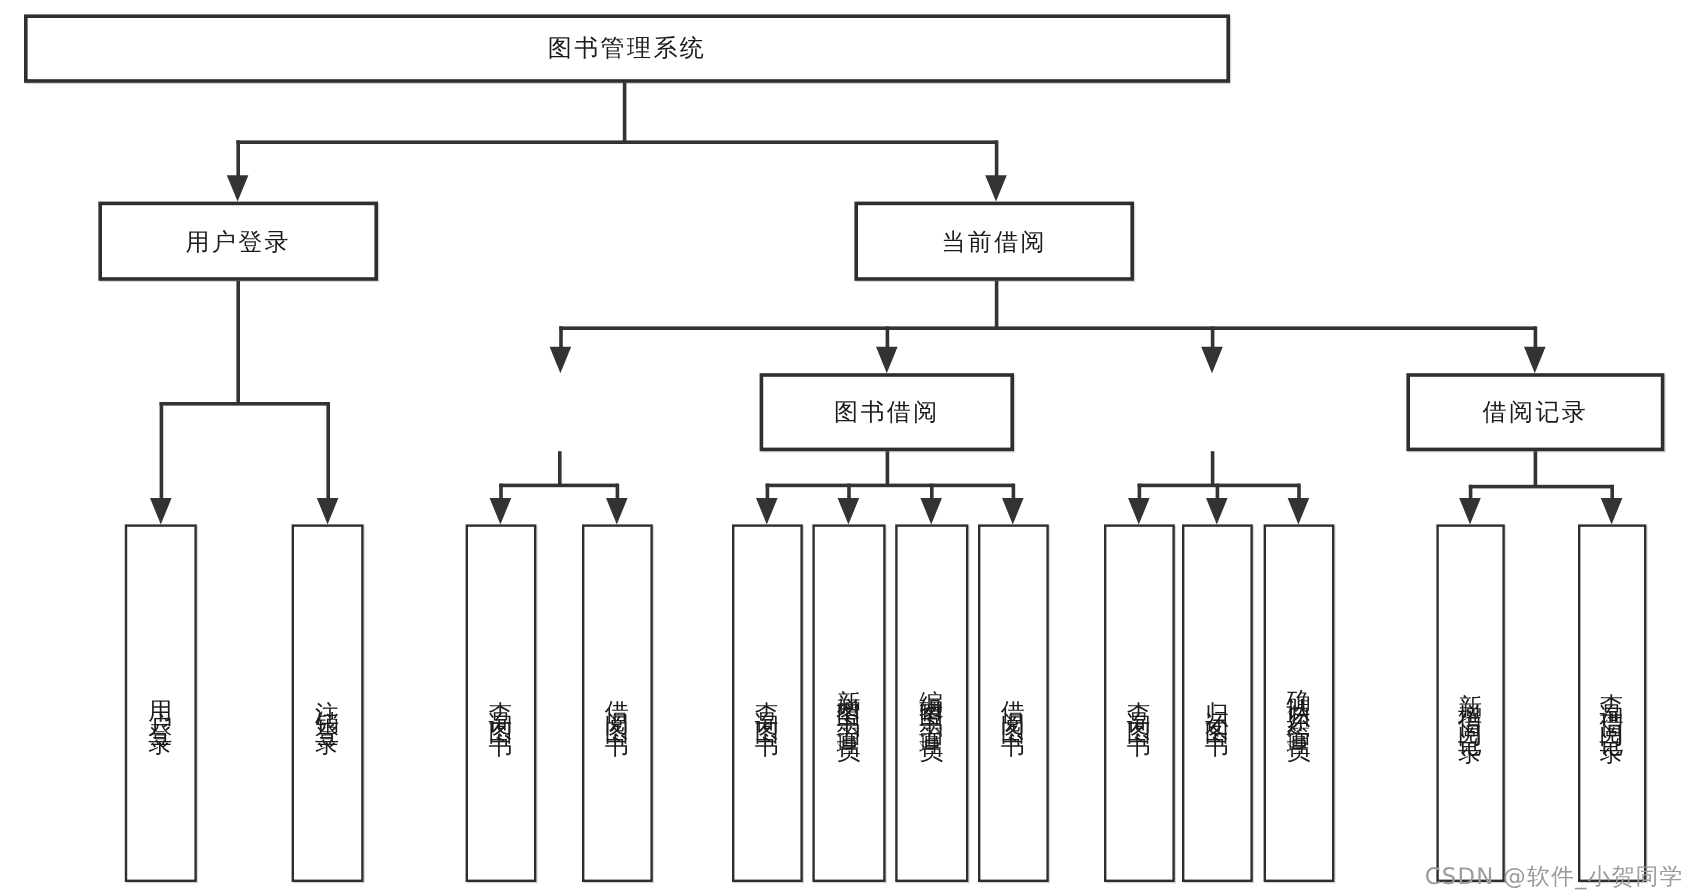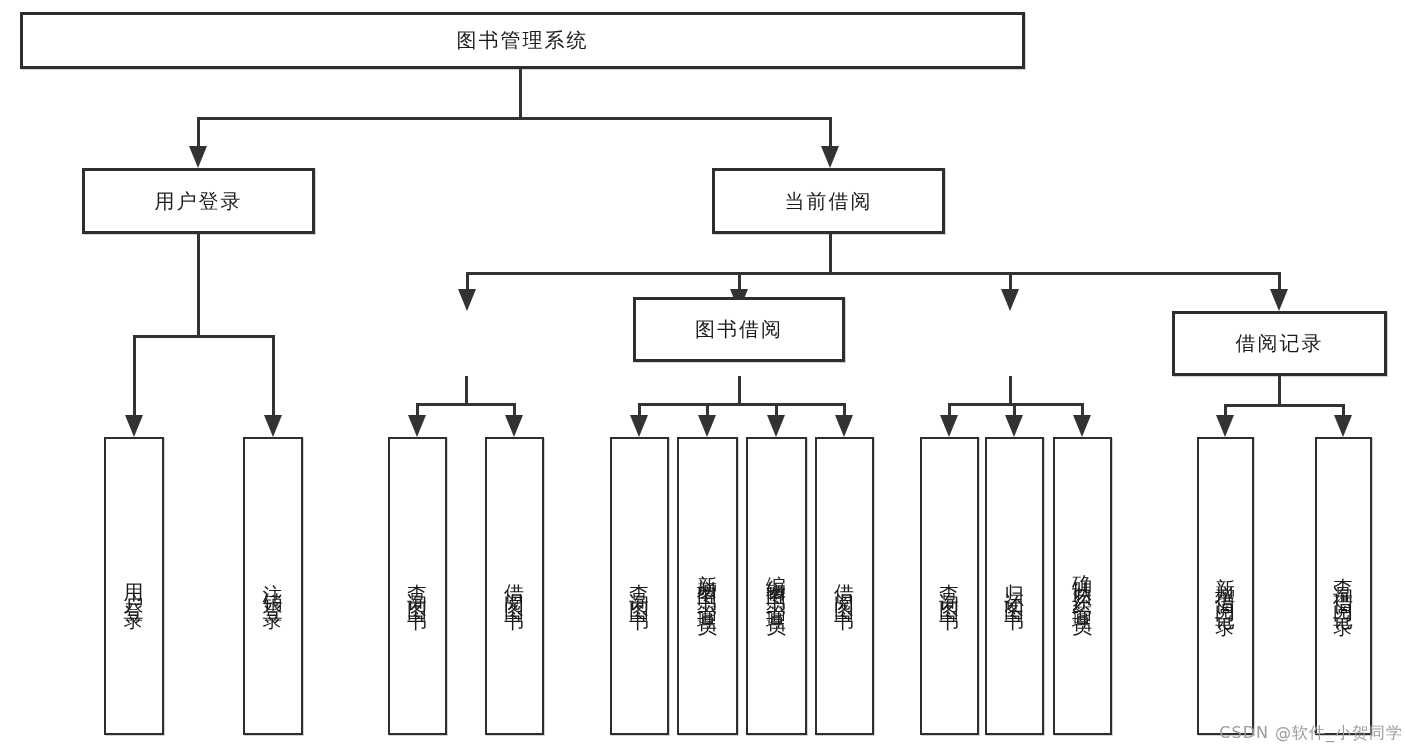--- a/index.html
+++ b/index.html
@@ -22,21 +22,21 @@
   
   .vline{position:absolute;width:2.5px;background:#333333;}
   .hline{position:absolute;height:2.5px;background:#333333;}
   .arrow{
     position:absolute;width:0;height:0;
     border-left:9px solid transparent;border-right:9px solid transparent;
     border-top:22px solid #333333;
   }
   
   #watermark{
-    position:absolute;right:2px;bottom:3px;font-size:16px;color:#9b9b9b;
+    position:absolute;right:2px;bottom:3px;font-size:19px;color:#9b9b9b;
     letter-spacing:1px;white-space:nowrap;
   }
 </style>
 </head>
 <body>
 
 <div id="canvas">
 
   <div class="node" style="left:20px;top:12px;width:1005px;height:57px">
     <span class="lbl">图书管理系统</span>
@@ -67,21 +67,21 @@
   <div class="hline" style="left:466px;top:272px;width:814px"></div>
   <div class="vline" style="left:466px;top:272px;height:20px"></div>
   <div class="arrow" style="left:458px;top:289px"></div>
   <div class="vline" style="left:738px;top:272px;height:20px"></div>
   <div class="arrow" style="left:730px;top:289px"></div>
   <div class="vline" style="left:1009px;top:272px;height:20px"></div>
   <div class="arrow" style="left:1001px;top:289px"></div>
   <div class="vline" style="left:1278px;top:272px;height:20px"></div>
   <div class="arrow" style="left:1270px;top:289px"></div>
 
-  <div class="node" style="left:633px;top:297px;width:212px;height:65px">
+  <div class="node" style="left:633px;top:311px;width:212px;height:65px">
     <span class="lbl">图书借阅</span>
   </div>
   <div class="node" style="left:1172px;top:311px;width:215px;height:65px">
     <span class="lbl">借阅记录</span>
   </div>
 
   <div class="vline" style="left:465px;top:376px;height:29px"></div>
   <div class="hline" style="left:416px;top:403px;width:99px"></div>
   <div class="vline" style="left:416px;top:403px;height:14px"></div>
   <div class="arrow" style="left:408px;top:415px"></div>

